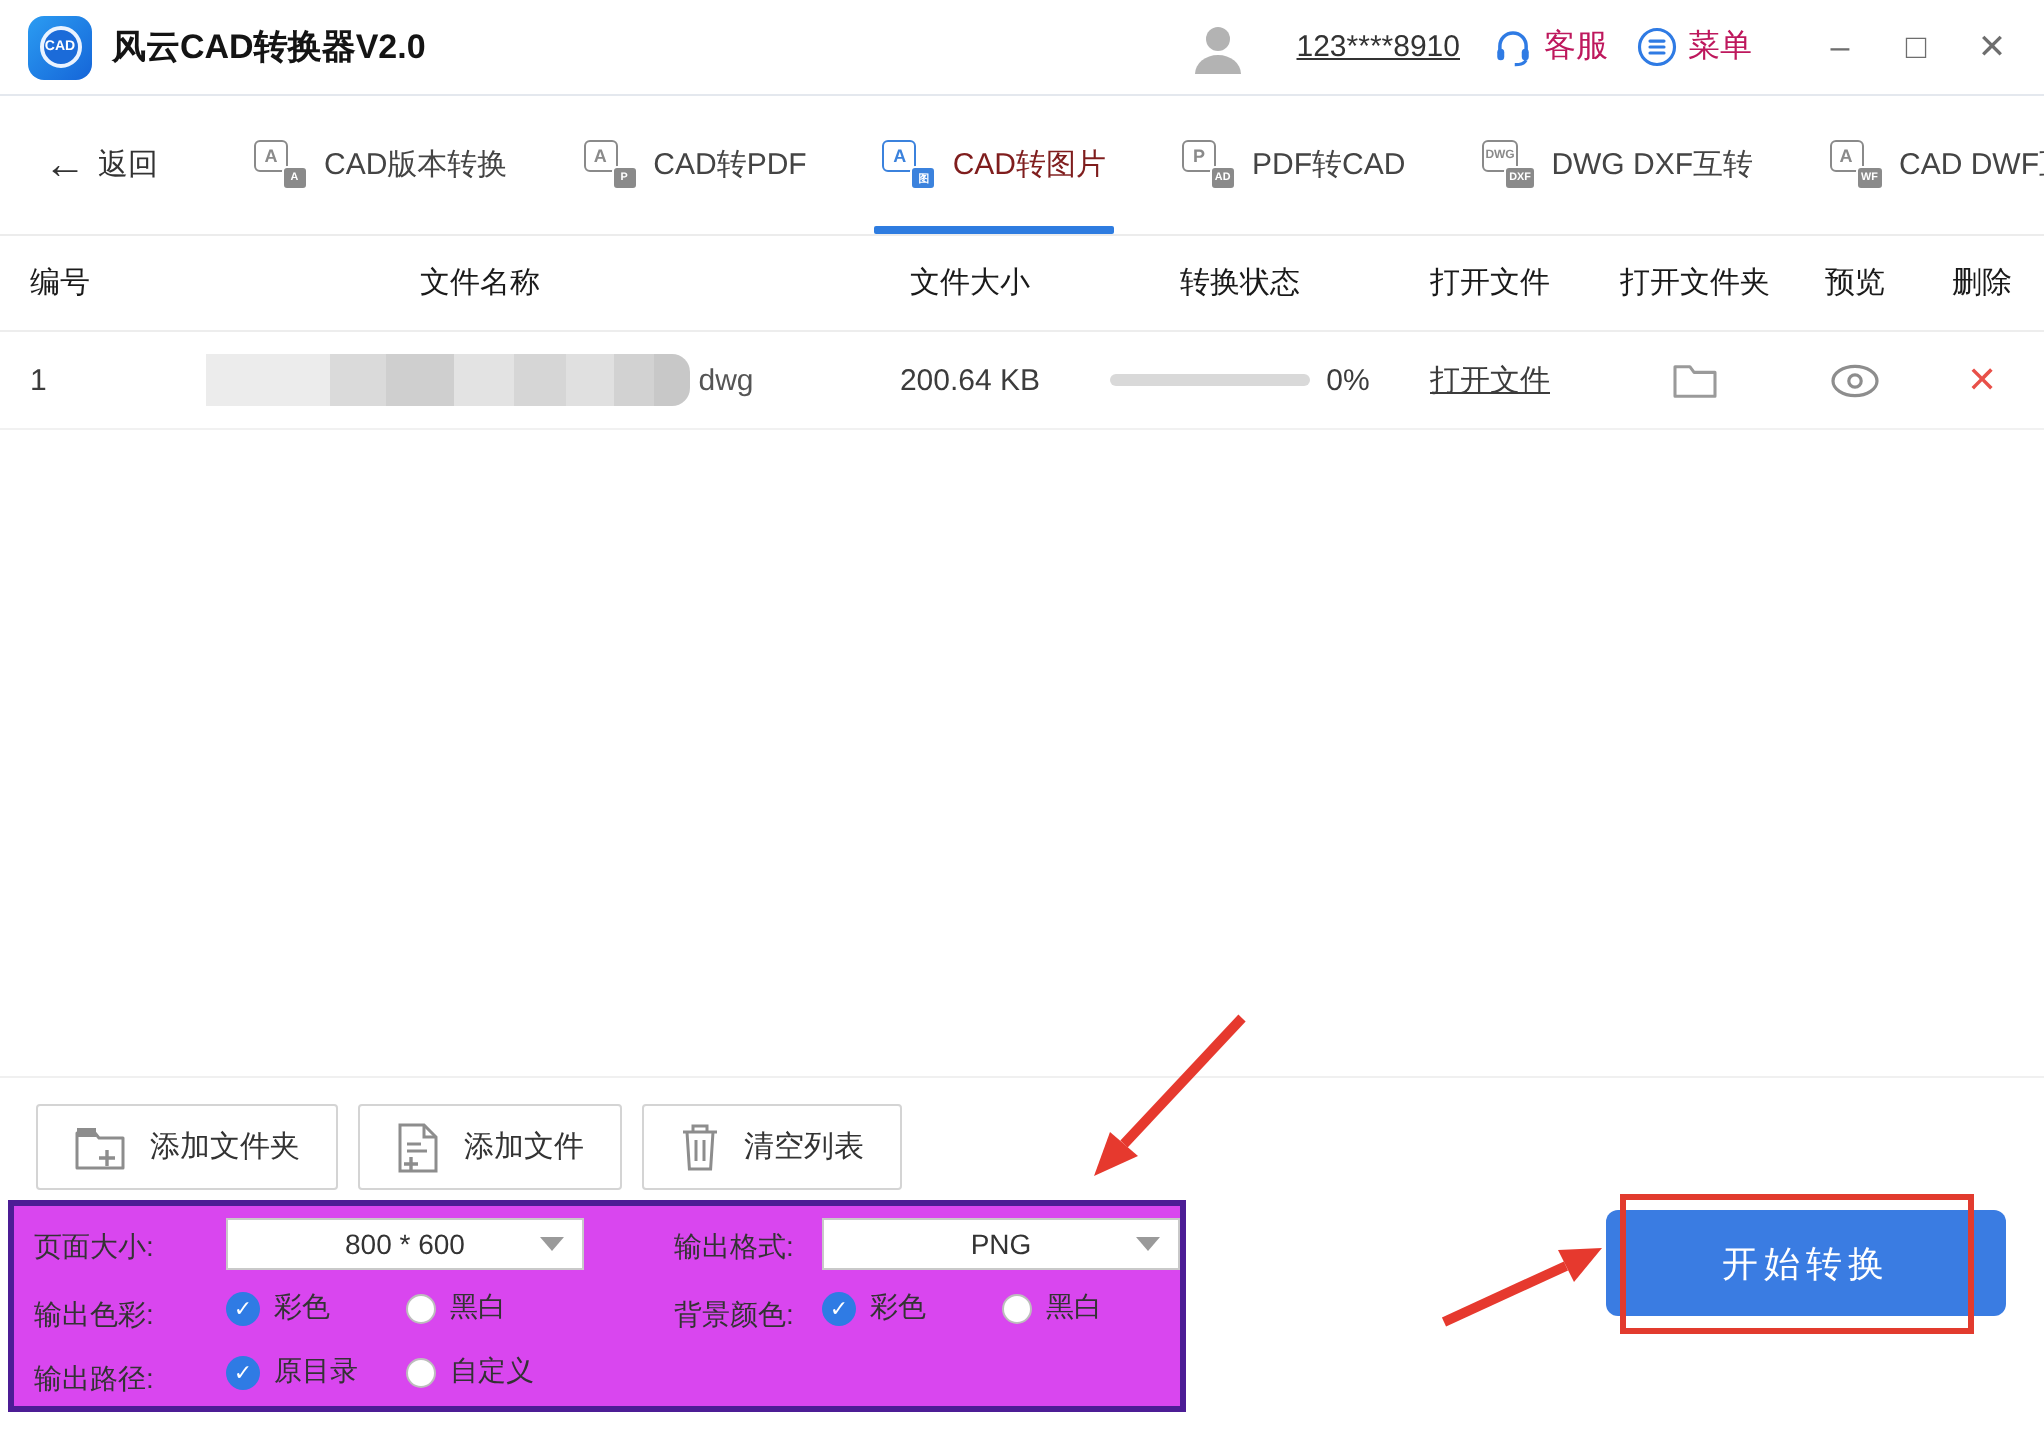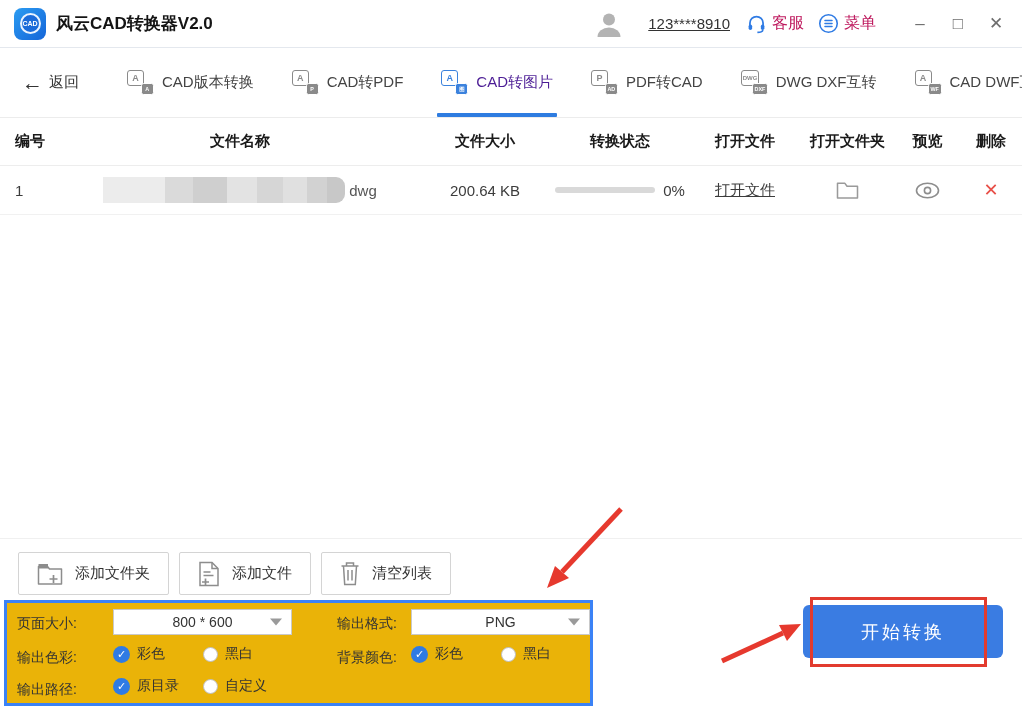--- a/index.html
+++ b/index.html
@@ -35,29 +35,29 @@
   .tab .tab-label { font-size:15px; white-space:nowrap; }
   .tab-icon { position:relative; width:27px; height:25px; color:#8a8a8a; flex:0 0 auto; }
   .ic-main { position:absolute; left:0; top:0; min-width:17px; height:16px; padding:0 1px;
     border:1.5px solid currentColor; border-radius:3px; font-size:9px; font-weight:bold;
     display:flex; align-items:center; justify-content:center; background:#fff; }
   .ic-sub { position:absolute; right:0; bottom:0; min-width:13px; height:12px; padding:0 1px;
     border-radius:2.5px; background:currentColor; border:1.5px solid #fff;
     display:flex; align-items:center; justify-content:center; }
   .ic-sub b { color:#fff; font-size:6px; font-weight:bold; letter-spacing:0; transform:scale(.9); }
   .tab.active { color:#3b82dd; }
-  .tab.active .tab-label { color:#4c1d95; }
+  .tab.active .tab-label { color:#7f1d1d; }
   .tab.active .tab-icon { color:#3b82dd; }
   .tab.active::after { content:""; position:absolute; left:-4px; right:-4px; bottom:0; height:4px;
     background:#2e7ce0; border-radius:1px; }
 
   
   .thead { position:absolute; left:0; top:118px; width:1022px; height:48px; display:flex;
     align-items:center; border-bottom:1px solid #ededed; background:#fff; }
-  .thead .c { font-size:15px; font-weight:bold; color:#1a1a1a; text-align:center; }
+  .thead .c { font-size:15px; font-weight:normal; color:#1a1a1a; text-align:center; }
   .c-idx { width:60px; text-align:left !important; padding-left:15px; }
   .c-name { width:360px; }
   .c-size { width:130px; }
   .c-status { width:140px; }
   .c-open { width:110px; }
   .c-folder { width:95px; }
   .c-view { width:65px; }
   .c-del { width:62px; }
   .trow { position:absolute; left:0; top:166px; width:1022px; height:49px; display:flex;
     align-items:center; border-bottom:1px solid #f1f1f1; background:#fff; }
@@ -74,21 +74,21 @@
 
   .list-divider { position:absolute; left:0; top:538px; width:1022px; height:0; border-top:1px solid #f0f0f0; }
 
   
   .actions { position:absolute; left:18px; top:552px; display:flex; gap:10px; }
   .act-btn { height:43px; border:1px solid #d4d4d4; border-radius:2px; background:#fff;
     display:flex; align-items:center; gap:12px; padding:0 18px; font-size:15px; color:#333; cursor:pointer; }
 
   
   .settings { position:absolute; left:4px; top:600px; width:589px; height:106px;
-    border:3px solid #3b82f6; background:#eab308; }
+    border:3px solid #4c1d95; background:#d946ef; }
   .set-label { position:absolute; font-size:14px; color:#333; }
   .dropdown { position:absolute; height:26px; border:1px solid #c9c9c9; background:#fff;
     display:flex; align-items:center; justify-content:center; cursor:pointer; }
   .dropdown .val { font-size:14px; color:#333; }
   .dropdown .caret { position:absolute; right:9px; top:50%; transform:translateY(-50%);
     width:0; height:0; border-left:6px solid transparent; border-right:6px solid transparent;
     border-top:7px solid #9a9a9a; }
   .radio { position:absolute; display:flex; align-items:center; gap:7px; cursor:pointer; }
   .radio .dot-on { width:17px; height:17px; border-radius:50%; background:#2f7be4; color:#fff;
     font-size:11px; display:flex; align-items:center; justify-content:center; }

